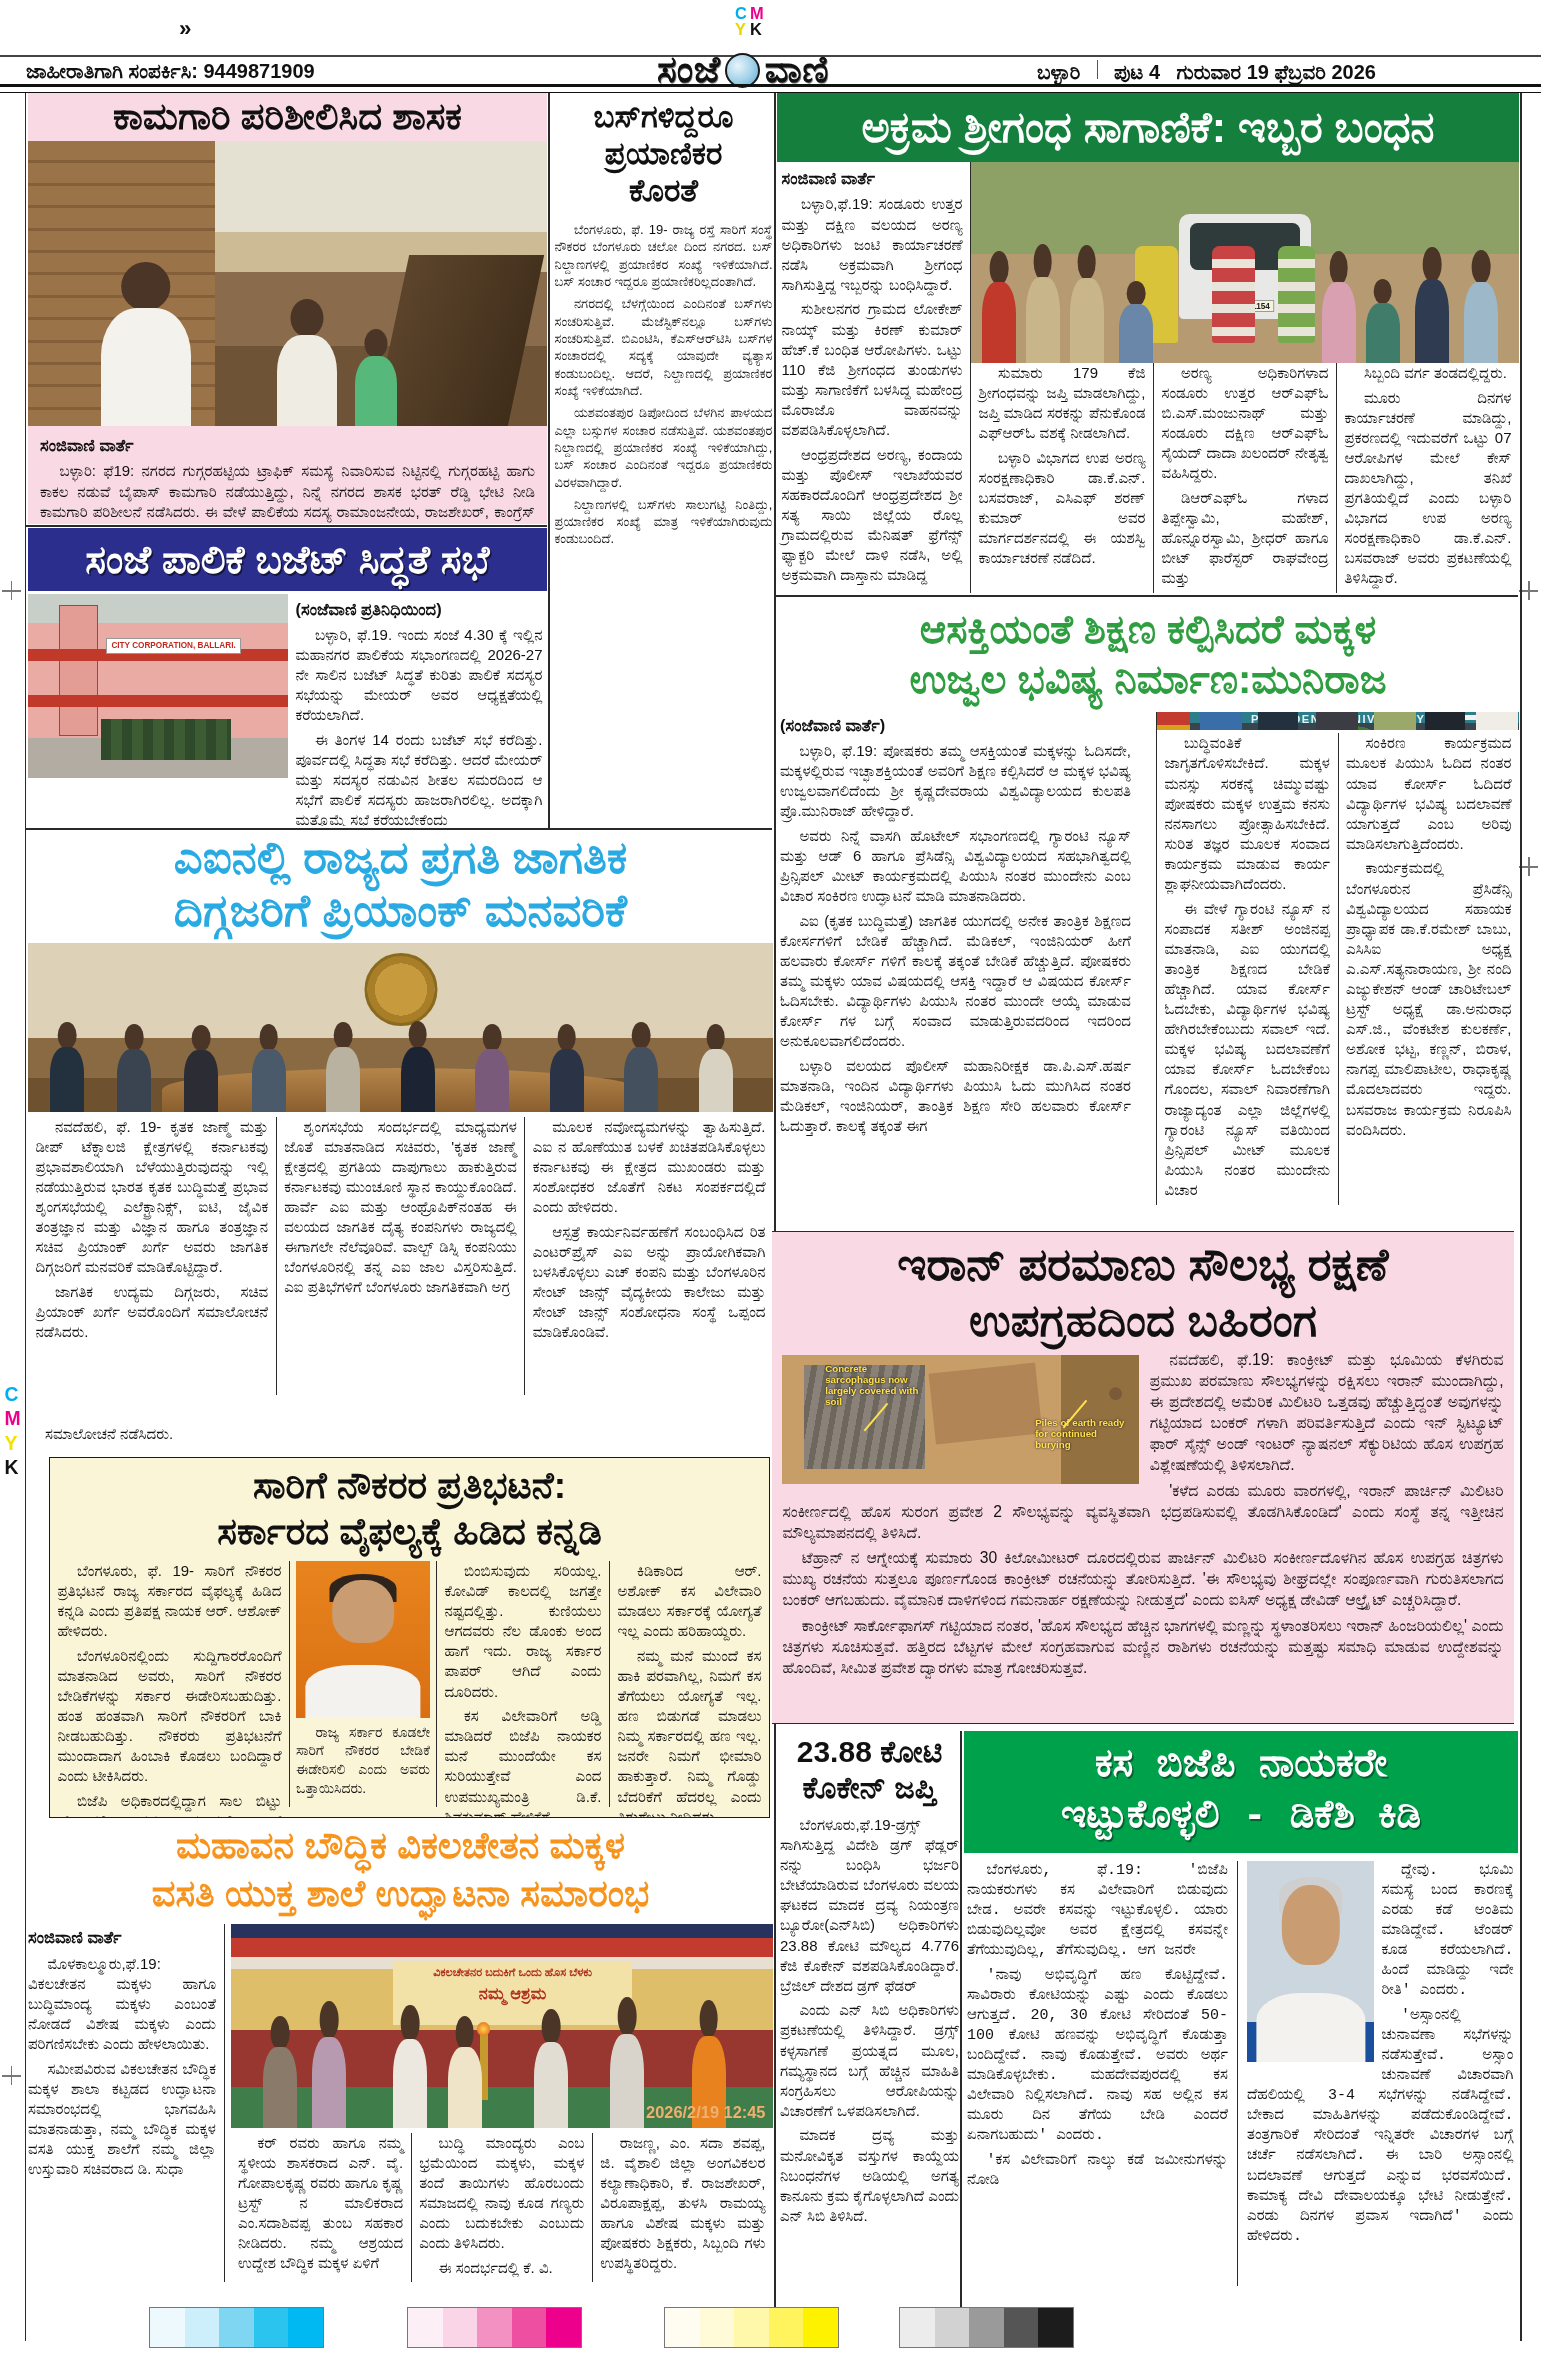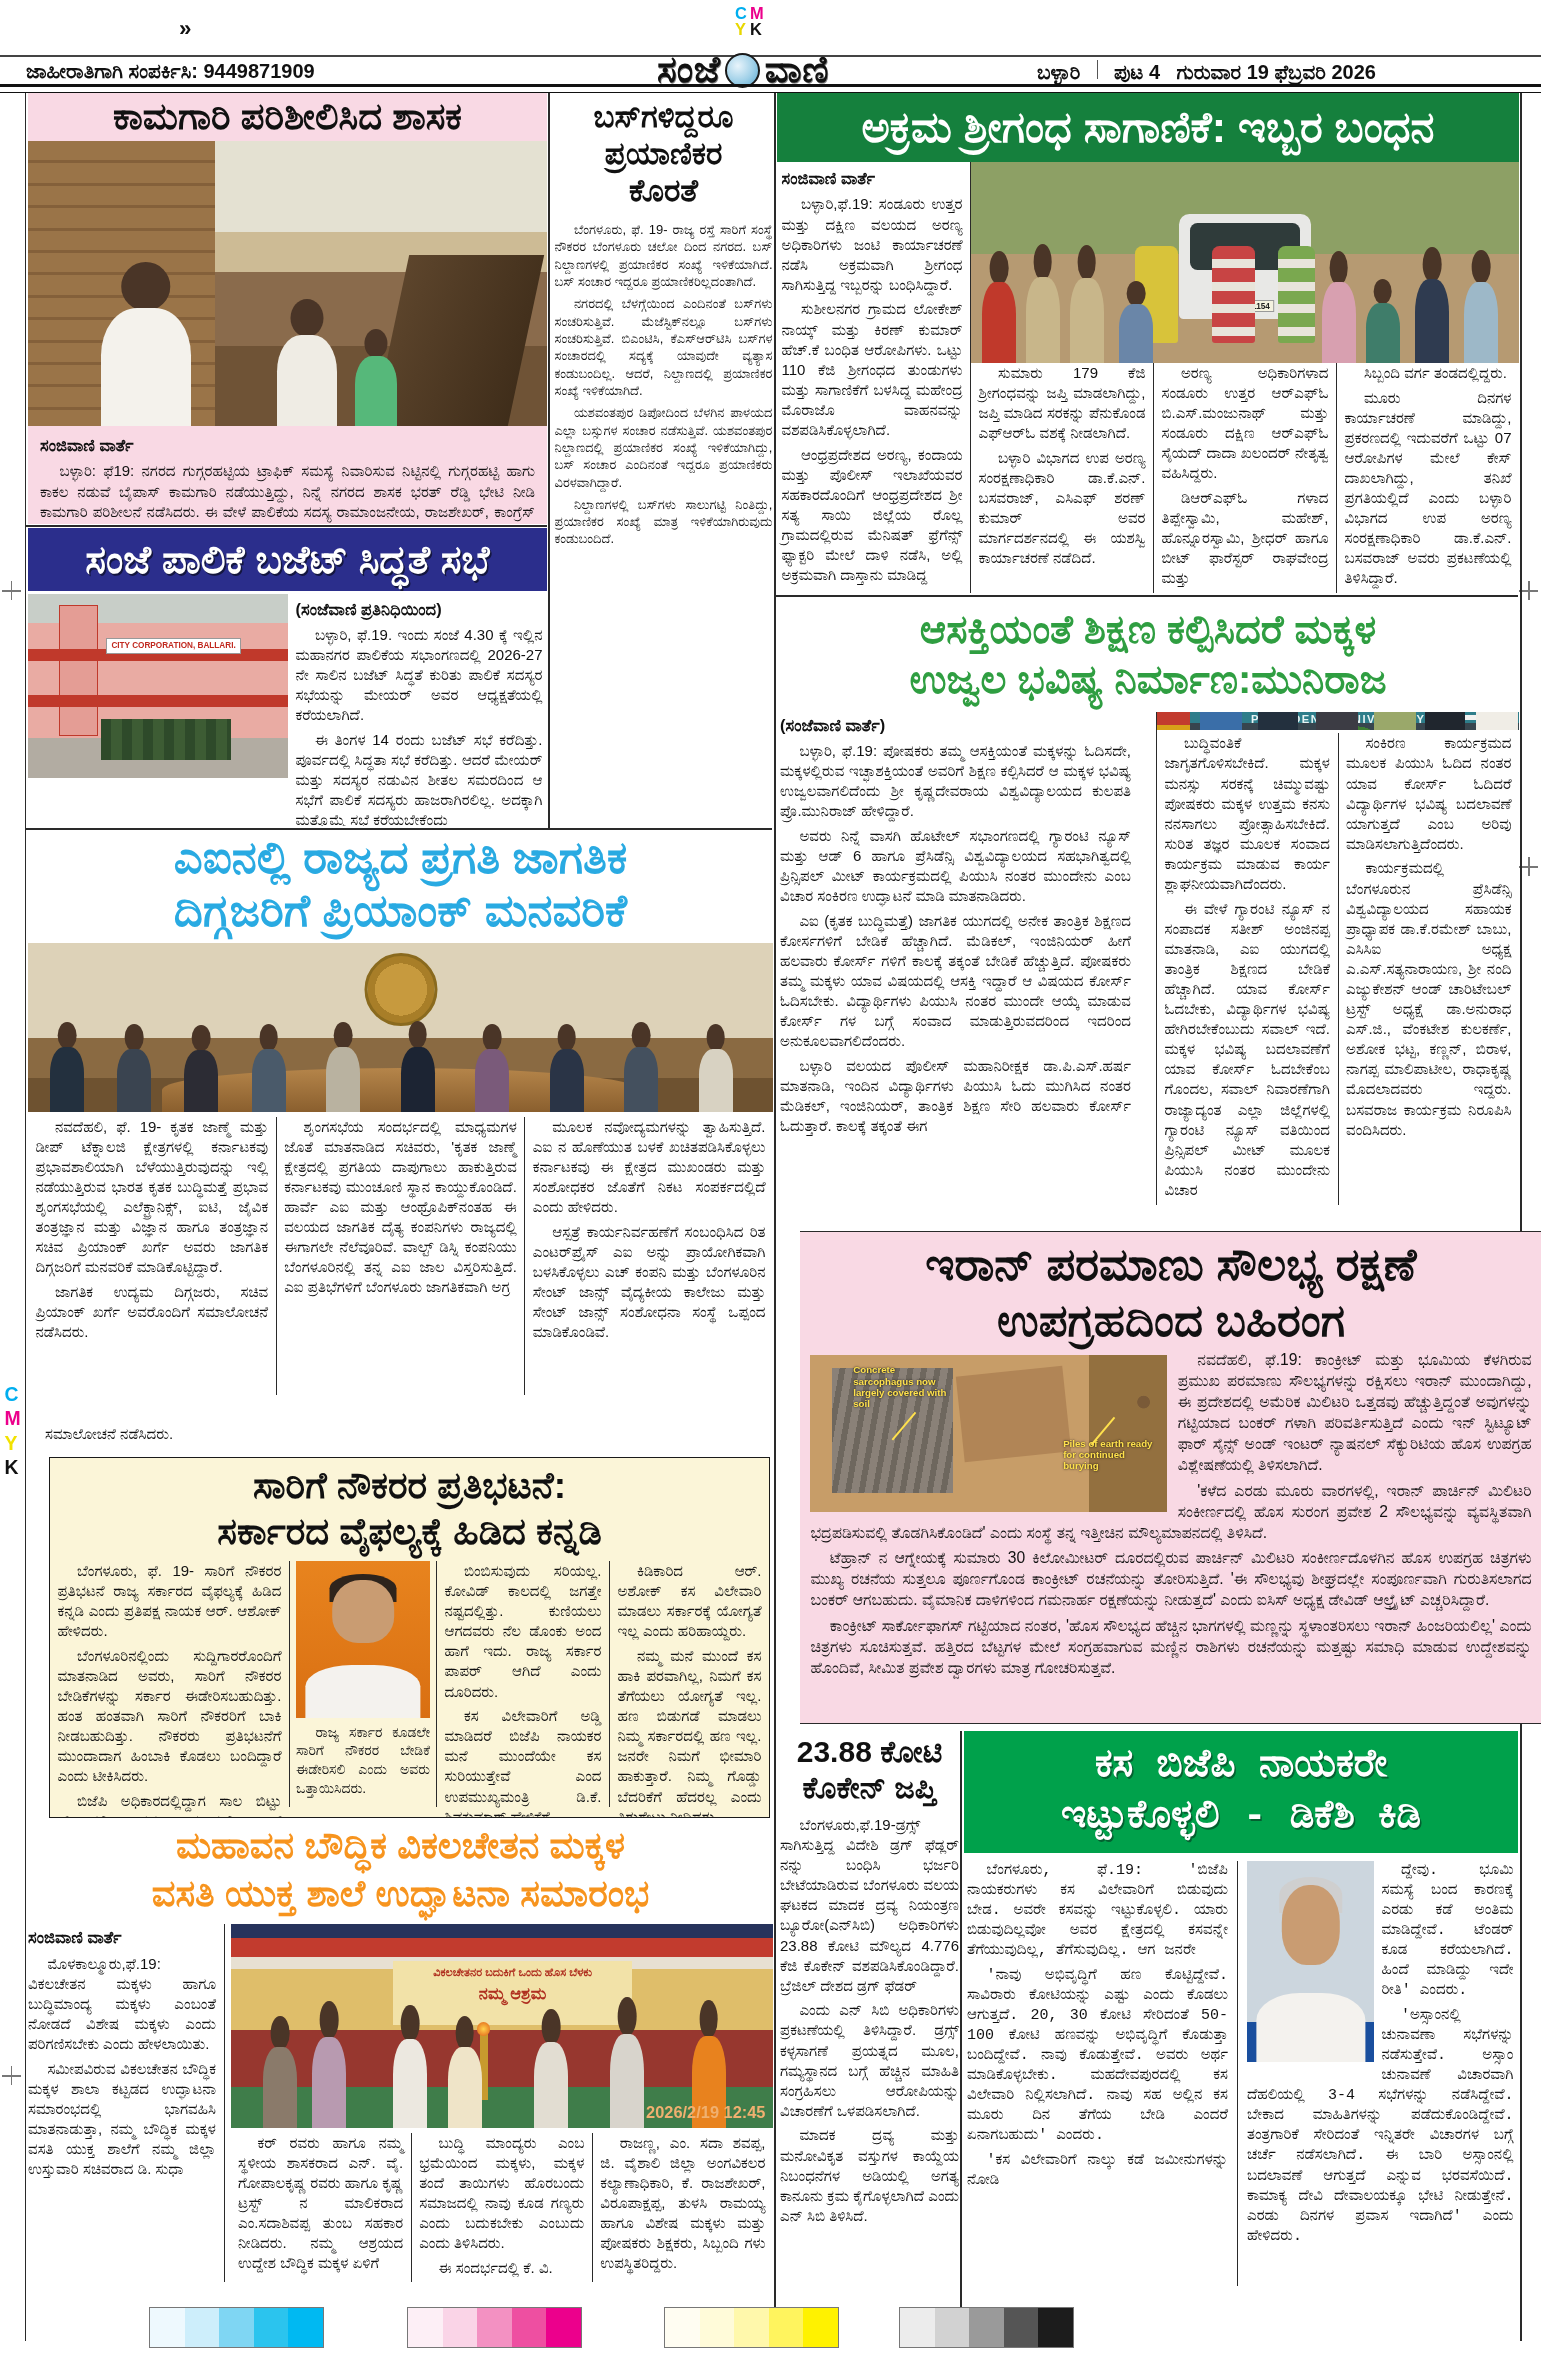--- a/index.html
+++ b/index.html
@@ -353,26 +353,26 @@
           </div>
           <div class="ncol body-txt" style="width:50%;">
             <p>ಸಂಕಿರಣ ಕಾರ್ಯಕ್ರಮದ ಮೂಲಕ ಪಿಯುಸಿ ಓದಿದ ನಂತರ ಯಾವ ಕೋರ್ಸ್ ಓದಿದರೆ ವಿದ್ಯಾರ್ಥಿಗಳ ಭವಿಷ್ಯ ಬದಲಾವಣೆ ಯಾಗುತ್ತದೆ ಎಂಬ ಅರಿವು ಮಾಡಿಸಲಾಗುತ್ತಿದೆಂದರು.</p>
             <p>ಕಾರ್ಯಕ್ರಮದಲ್ಲಿ ಬೆಂಗಳೂರುನ ಪ್ರೆಸಿಡೆನ್ಸಿ ವಿಶ್ವವಿದ್ಯಾಲಯದ ಸಹಾಯಕ ಪ್ರಾಧ್ಯಾಪಕ ಡಾ.ಕೆ.ರಮೇಶ್ ಬಾಬು, ಎಸಿಸಿಐ ಅಧ್ಯಕ್ಷ ಎ.ಎಸ್.ಸತ್ಯನಾರಾಯಣ, ಶ್ರೀ ನಂದಿ ಎಜ್ಯುಕೇಶನ್ ಆಂಡ್ ಚಾರಿಟೇಬಲ್ ಟ್ರಸ್ಟ್ ಅಧ್ಯಕ್ಷೆ ಡಾ.ಅನುರಾಧ ಎಸ್.ಜಿ., ವೆಂಕಟೇಶ ಕುಲಕರ್ಣೆ, ಅಶೋಕ ಭಟ್ಟ, ಕಣ್ಣನ್, ಬಿರಾಳ, ನಾಗಪ್ಪ ಮಾಲಿಪಾಟೀಲ, ರಾಧಾಕೃಷ್ಣ ಮೊದಲಾದವರು ಇದ್ದರು. ಬಸವರಾಜ ಕಾರ್ಯಕ್ರಮ ನಿರೂಪಿಸಿ ವಂದಿಸಿದರು.</p>
           </div>
         </div>
       </div>
     </div>
   </div>
 
-  <div id="artG" class="article" style="left:800px;top:1231px;width:742px;height:493px;padding:4.5px 10.4px;box-sizing:border-box;">
+  <div id="artG" class="article" style="left:772px;top:1231px;width:742px;height:493px;padding:4.5px 10.4px;box-sizing:border-box;">
     <div class="hl">
       <div>ಇರಾನ್ ಪರಮಾಣು ಸೌಲಭ್ಯ ರಕ್ಷಣೆ</div>
       <div>ಉಪಗ್ರಹದಿಂದ ಬಹಿರಂಗ</div>
     </div>
-    <div class="ph phG" style="float:left;width:357px;height:157px;margin:6px 10.4px 4.5px 0;">
+    <div class="ph phG" style="float:left;width:357px;height:129px;margin:6px 10.4px 4.5px 0;">
       <div class="site"></div>
       <div class="pad"></div>
       <div class="mound"></div>
       <div class="sat-label" style="left:12%;top:6%;width:97px;">Concrete sarcophagus now largely covered with soil</div>
       <div class="sat-arrow" style="left:26%;top:34%;"></div>
       <div class="sat-label" style="right:4%;bottom:26%;width:90px;text-align:left;">Piles of earth ready for continued burying</div>
       <div class="sat-arrow" style="right:18%;bottom:40%;"></div>
     </div>
     <div class="body-txt" style="font-size:15.7px;">
       <p>ನವದೆಹಲಿ, ಫೆ.19: ಕಾಂಕ್ರೀಟ್ ಮತ್ತು ಭೂಮಿಯ ಕೆಳಗಿರುವ ಪ್ರಮುಖ ಪರಮಾಣು ಸೌಲಭ್ಯಗಳನ್ನು ರಕ್ಷಿಸಲು ಇರಾನ್ ಮುಂದಾಗಿದ್ದು, ಈ ಪ್ರದೇಶದಲ್ಲಿ ಅಮೆರಿಕ ಮಿಲಿಟರಿ ಒತ್ತಡವು ಹೆಚ್ಚುತ್ತಿದ್ದಂತೆ ಅವುಗಳನ್ನು ಗಟ್ಟಿಯಾದ ಬಂಕರ್ ಗಳಾಗಿ ಪರಿವರ್ತಿಸುತ್ತಿದೆ ಎಂದು ಇನ್ ಸ್ಟಿಟ್ಯೂಟ್ ಫಾರ್ ಸೈನ್ಸ್ ಅಂಡ್ ಇಂಟರ್ ನ್ಯಾಷನಲ್ ಸೆಕ್ಯುರಿಟಿಯ ಹೊಸ ಉಪಗ್ರಹ ವಿಶ್ಲೇಷಣೆಯಲ್ಲಿ ತಿಳಿಸಲಾಗಿದೆ.</p>

